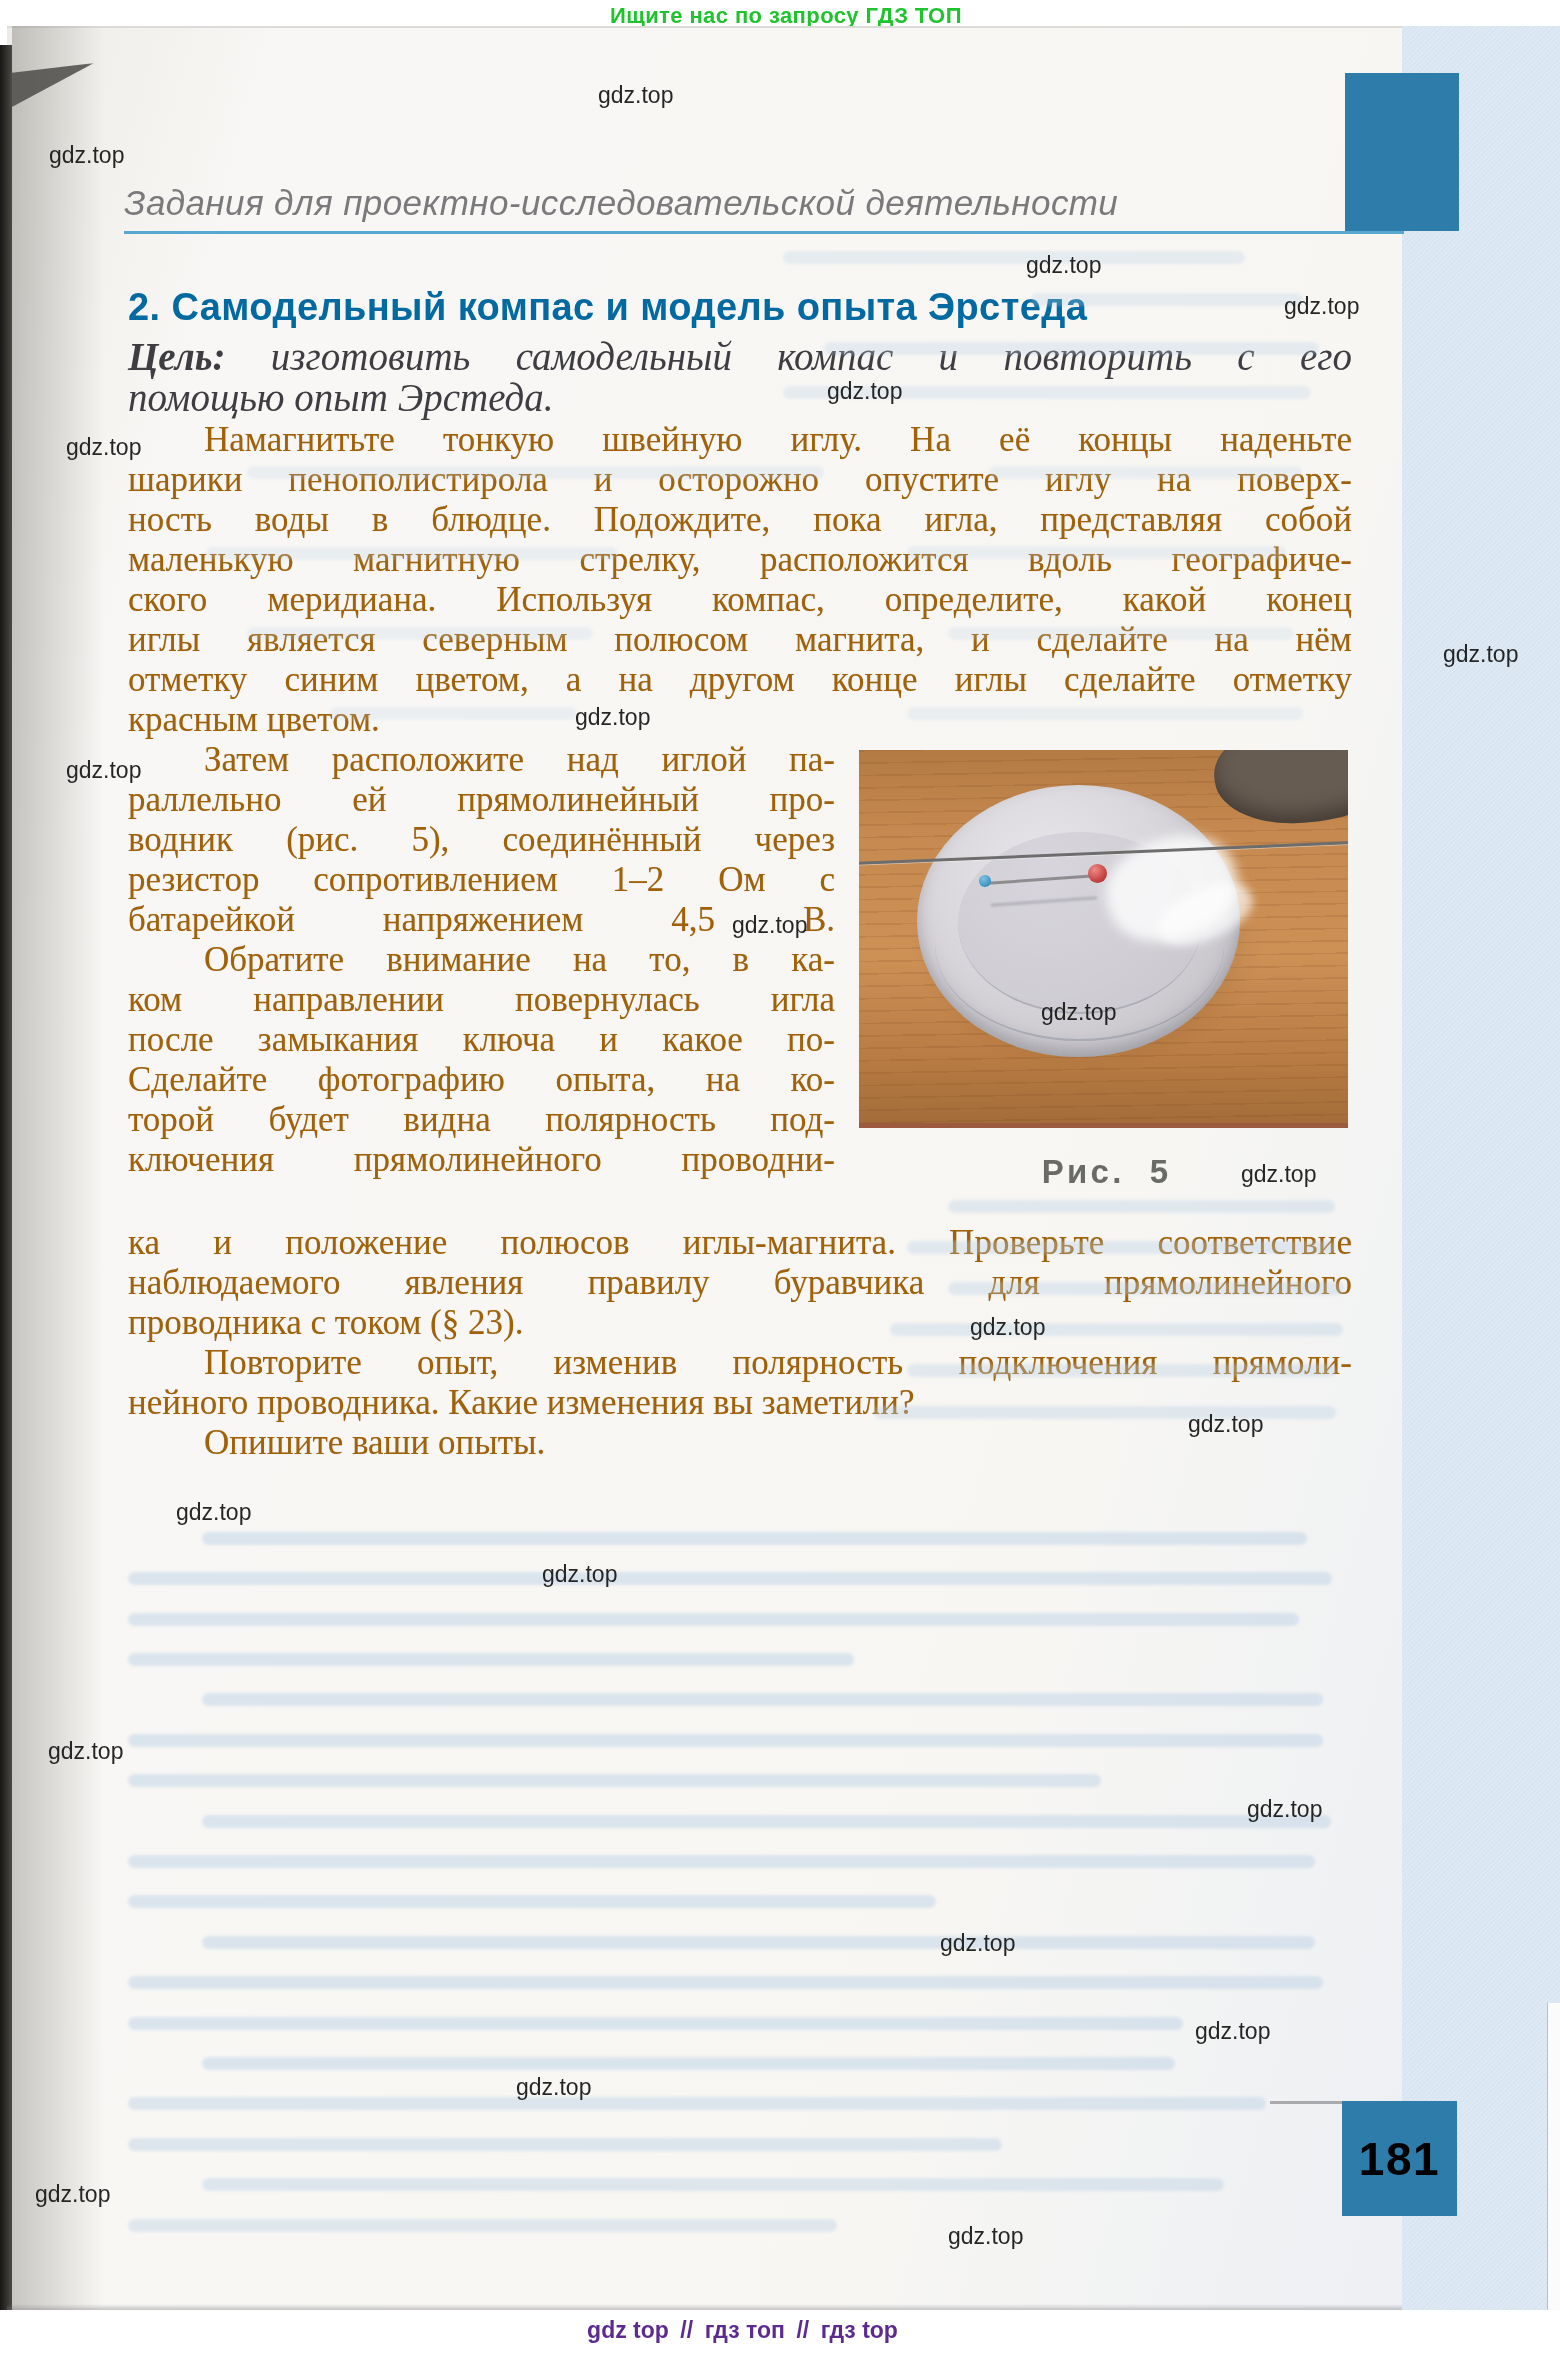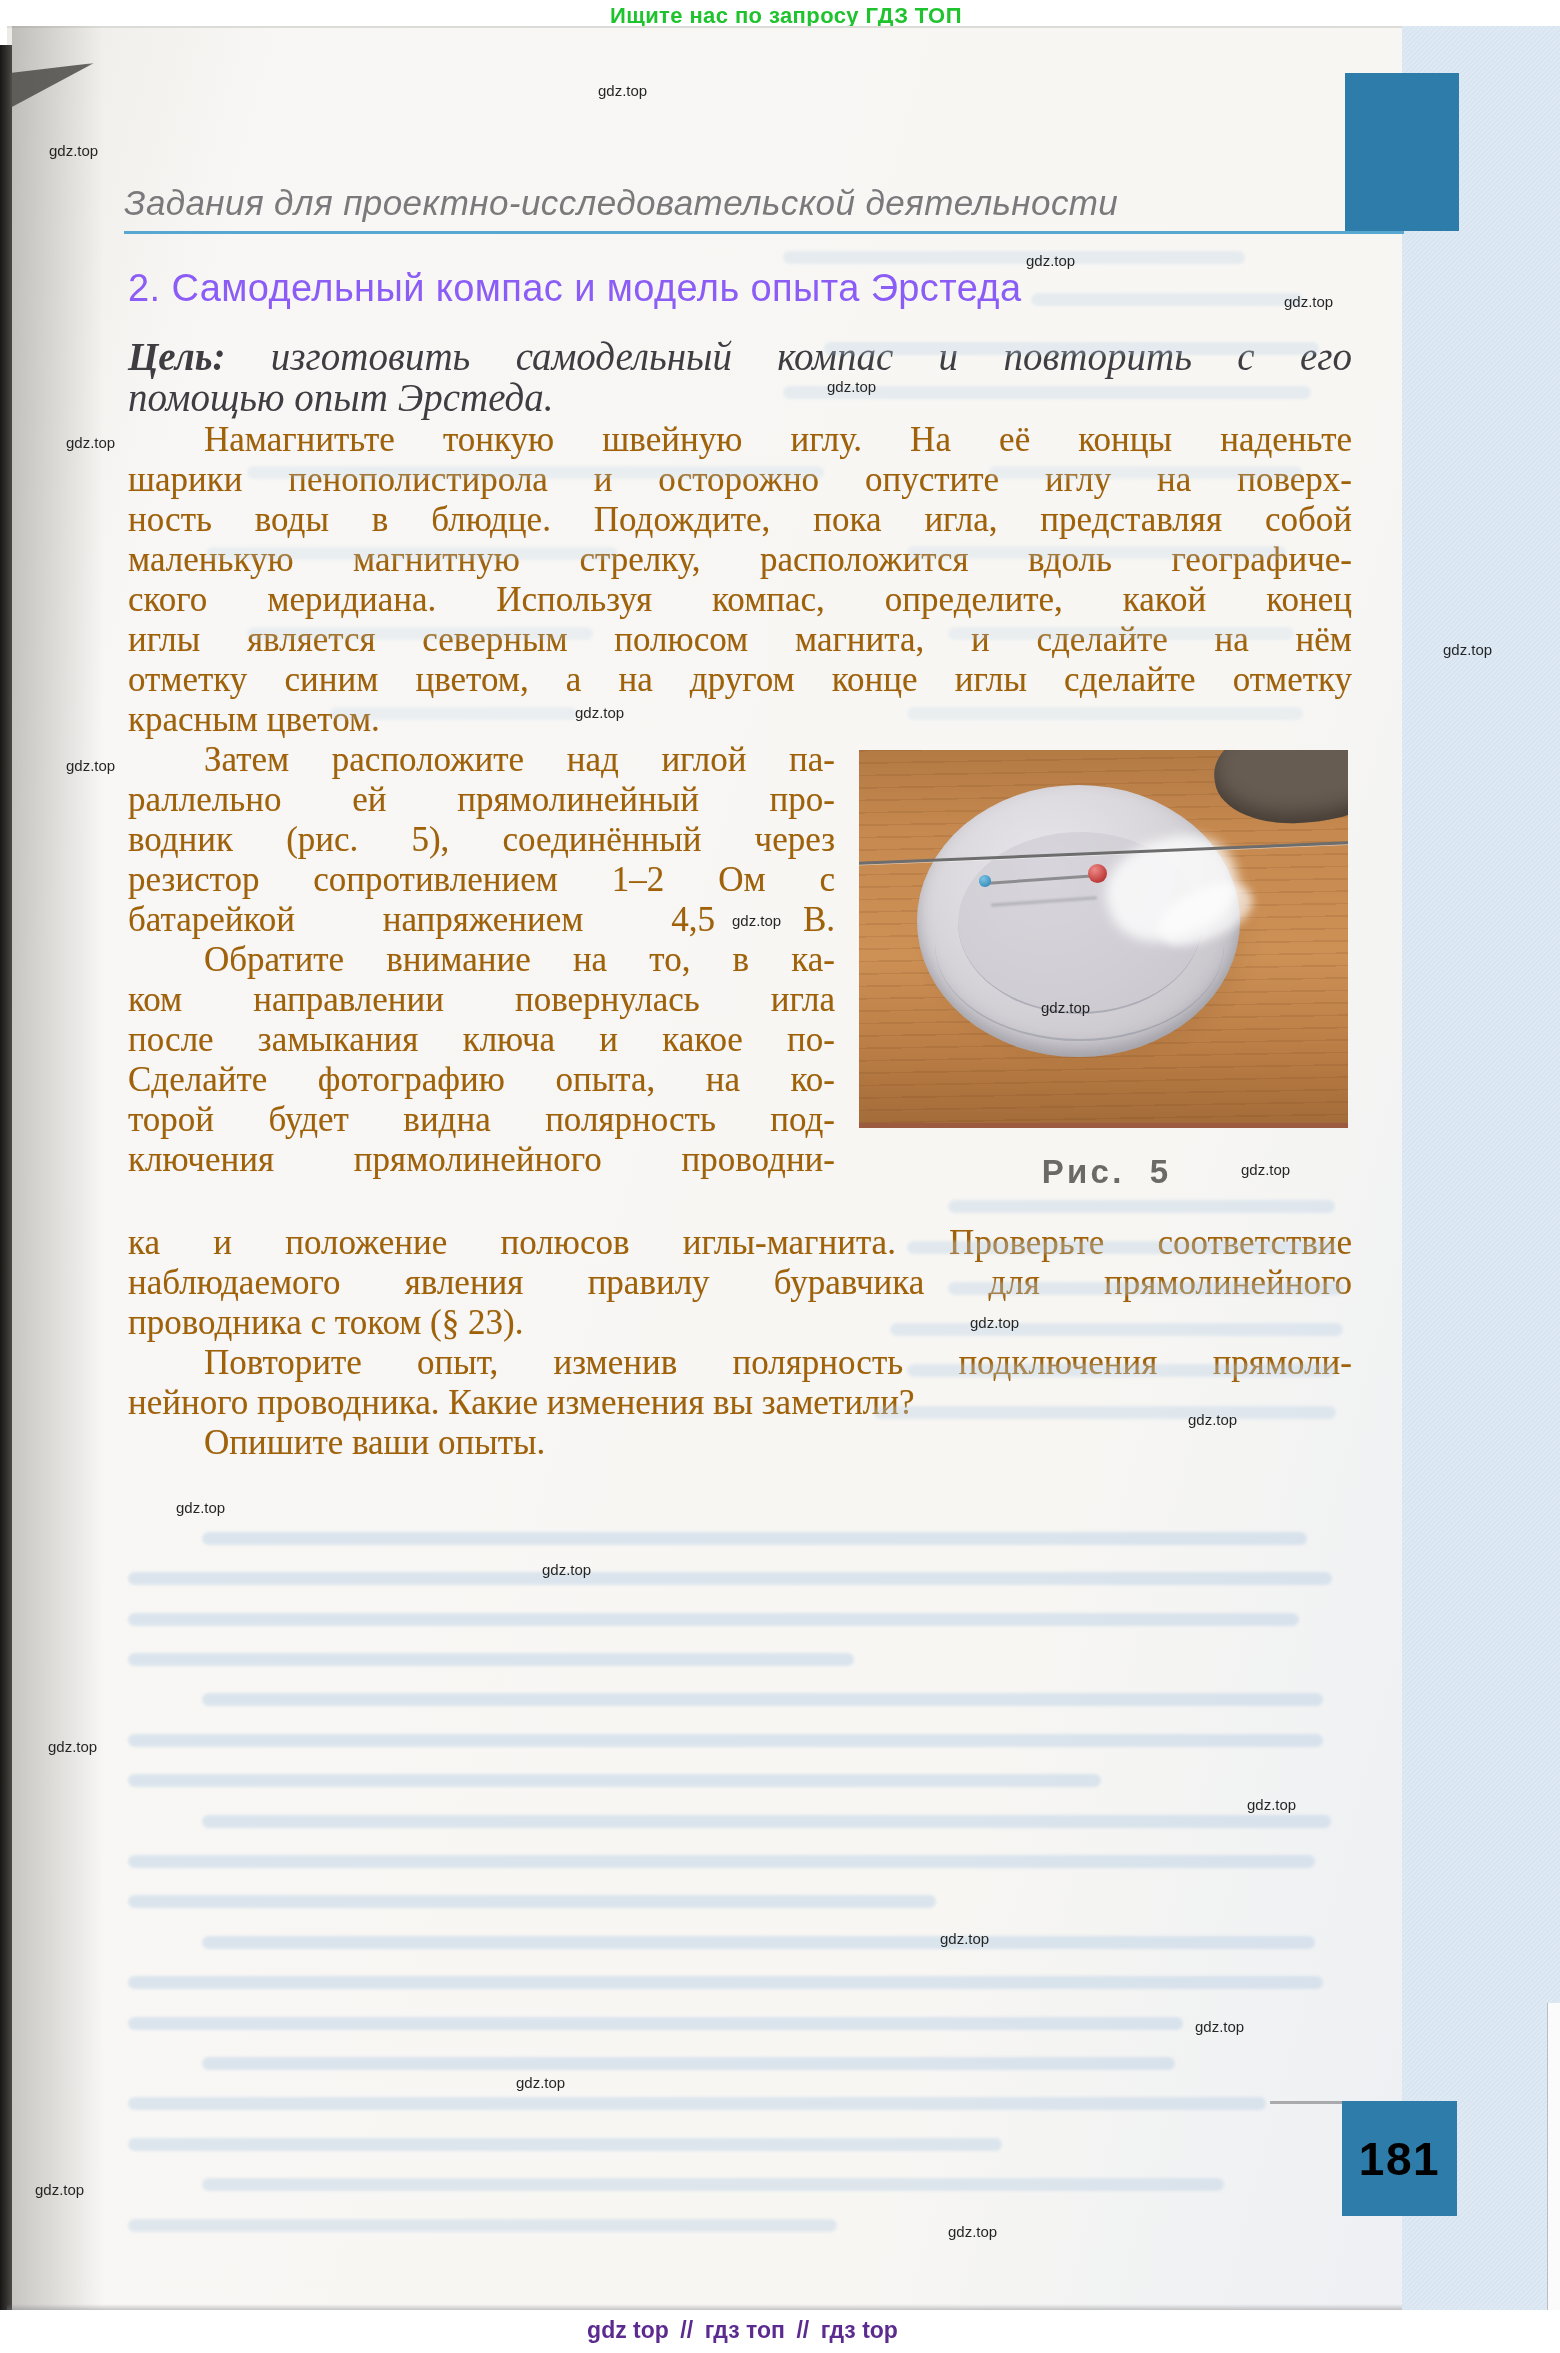--- a/index.html
+++ b/index.html
@@ -35,21 +35,21 @@
   #page-number-box span{color:#000000;font-size:46px;font-weight:700;letter-spacing:1.6px;}
   #fold-line{left:1270px;top:2101px;width:73px;height:2.5px;background:#8b8b8e;opacity:.7;}
   #edge-sliver{left:1547px;top:2003px;width:14px;height:307px;background:#fbfbfb;border-left:1.6px solid #b9bec4;}
 
   
   #running-header{left:124px;top:183px;width:1278px;text-align:left;
         font-size:35px;color:#7a7a7c;letter-spacing:0.4px;font-style:italic;}
   #header-underline{left:124px;top:231px;width:1280px;height:3.3px;background:#57a7d0;}
 
   
-  #section-title{left:128px;top:267px;width:1228px;font-size:38px;font-weight:400;color:#8b5cf6;letter-spacing:0.4px;}
+  #section-title{left:128px;top:286px;width:1228px;font-size:38px;font-weight:700;color:#0369a1;letter-spacing:0.4px;}
   .serif{font-family:"Liberation Serif","DejaVu Serif",serif;}
   #goal{left:128px;top:336px;width:1224px;}
   #goal .gl{height:41px;line-height:41px;font-size:39px;font-style:italic;color:#3e3e42;}
   #goal .gl1{text-align:justify;text-align-last:justify;}
   #goal b{font-weight:700;}
   .lines{color:#3e3e42;}
   .tline{height:40px;line-height:40px;font-family:"Liberation Serif","DejaVu Serif",serif;
          font-size:35px;color:#a16207;text-shadow:0 0 0.8px rgba(60,60,60,.25);}
   .tline.j{text-align:justify;text-align-last:justify;}
   .tline.ind{text-indent:76px;}
@@ -86,21 +86,21 @@
           transform:rotate(-4deg);filter:blur(0.8px);}
   #needle-blue-tip{position:absolute;left:120px;top:125px;width:11.5px;height:11.5px;border-radius:50%;
           background:radial-gradient(circle at 35% 30%,#7cc3e2,#3d93c2 70%);}
   #needle-red-ball{position:absolute;left:229px;top:114px;width:19px;height:19px;border-radius:50%;
           background:radial-gradient(circle at 35% 30%,#ee8a88,#c2403f 65%,#992e2f);}
   #figure-caption{left:862px;top:1153px;width:489px;text-align:center;
           font-size:33px;font-weight:700;color:#6a6a66;letter-spacing:3.3px;}
   #figure-caption .num{margin-left:25px;}
 
   
-  .wm{position:absolute;font-size:15px;font-weight:500;color:#141414;opacity:.92;
+  .wm{position:absolute;font-size:23px;font-weight:500;color:#141414;opacity:.92;
       font-family:"Liberation Sans",sans-serif;}
   .ghost{position:absolute;height:13px;border-radius:6.6px;background:#b9cfe4;filter:blur(1.6px);}
 </style>
 </head>
 <body>
 
 <div id="canvas">
 
   <div class="abs" id="top-banner">Ищите нас по запросу ГДЗ ТОП</div>
 

